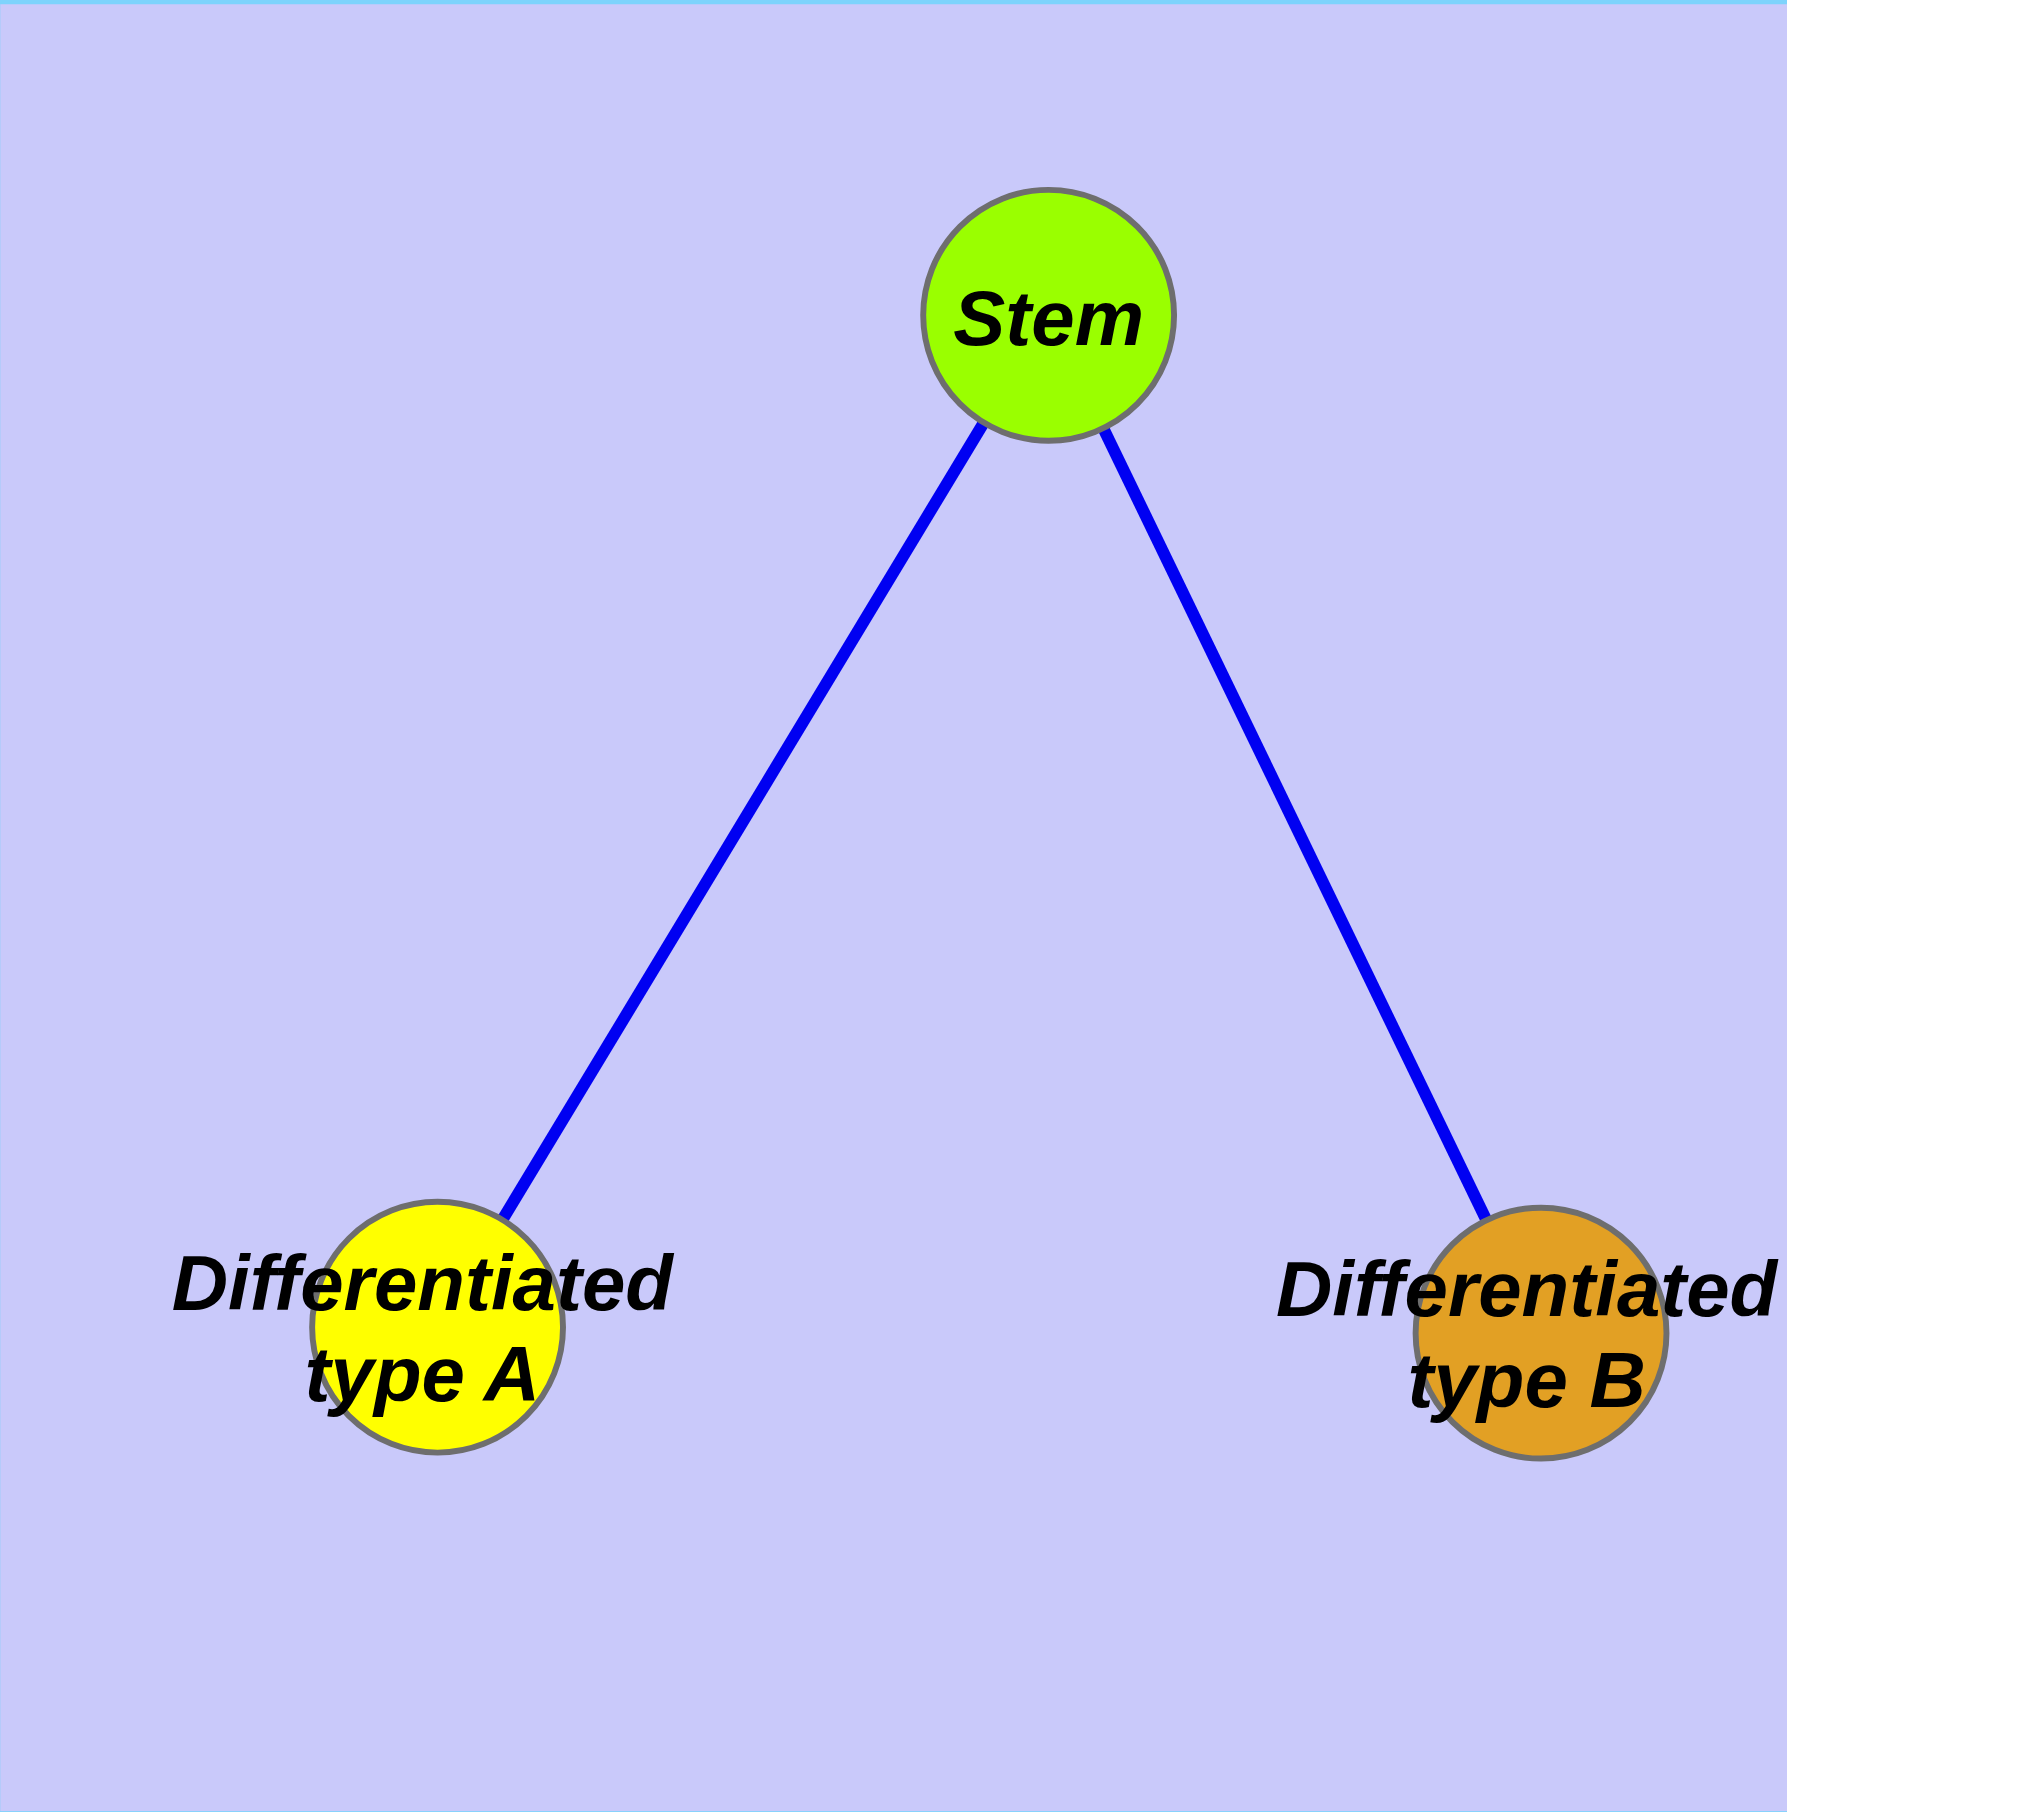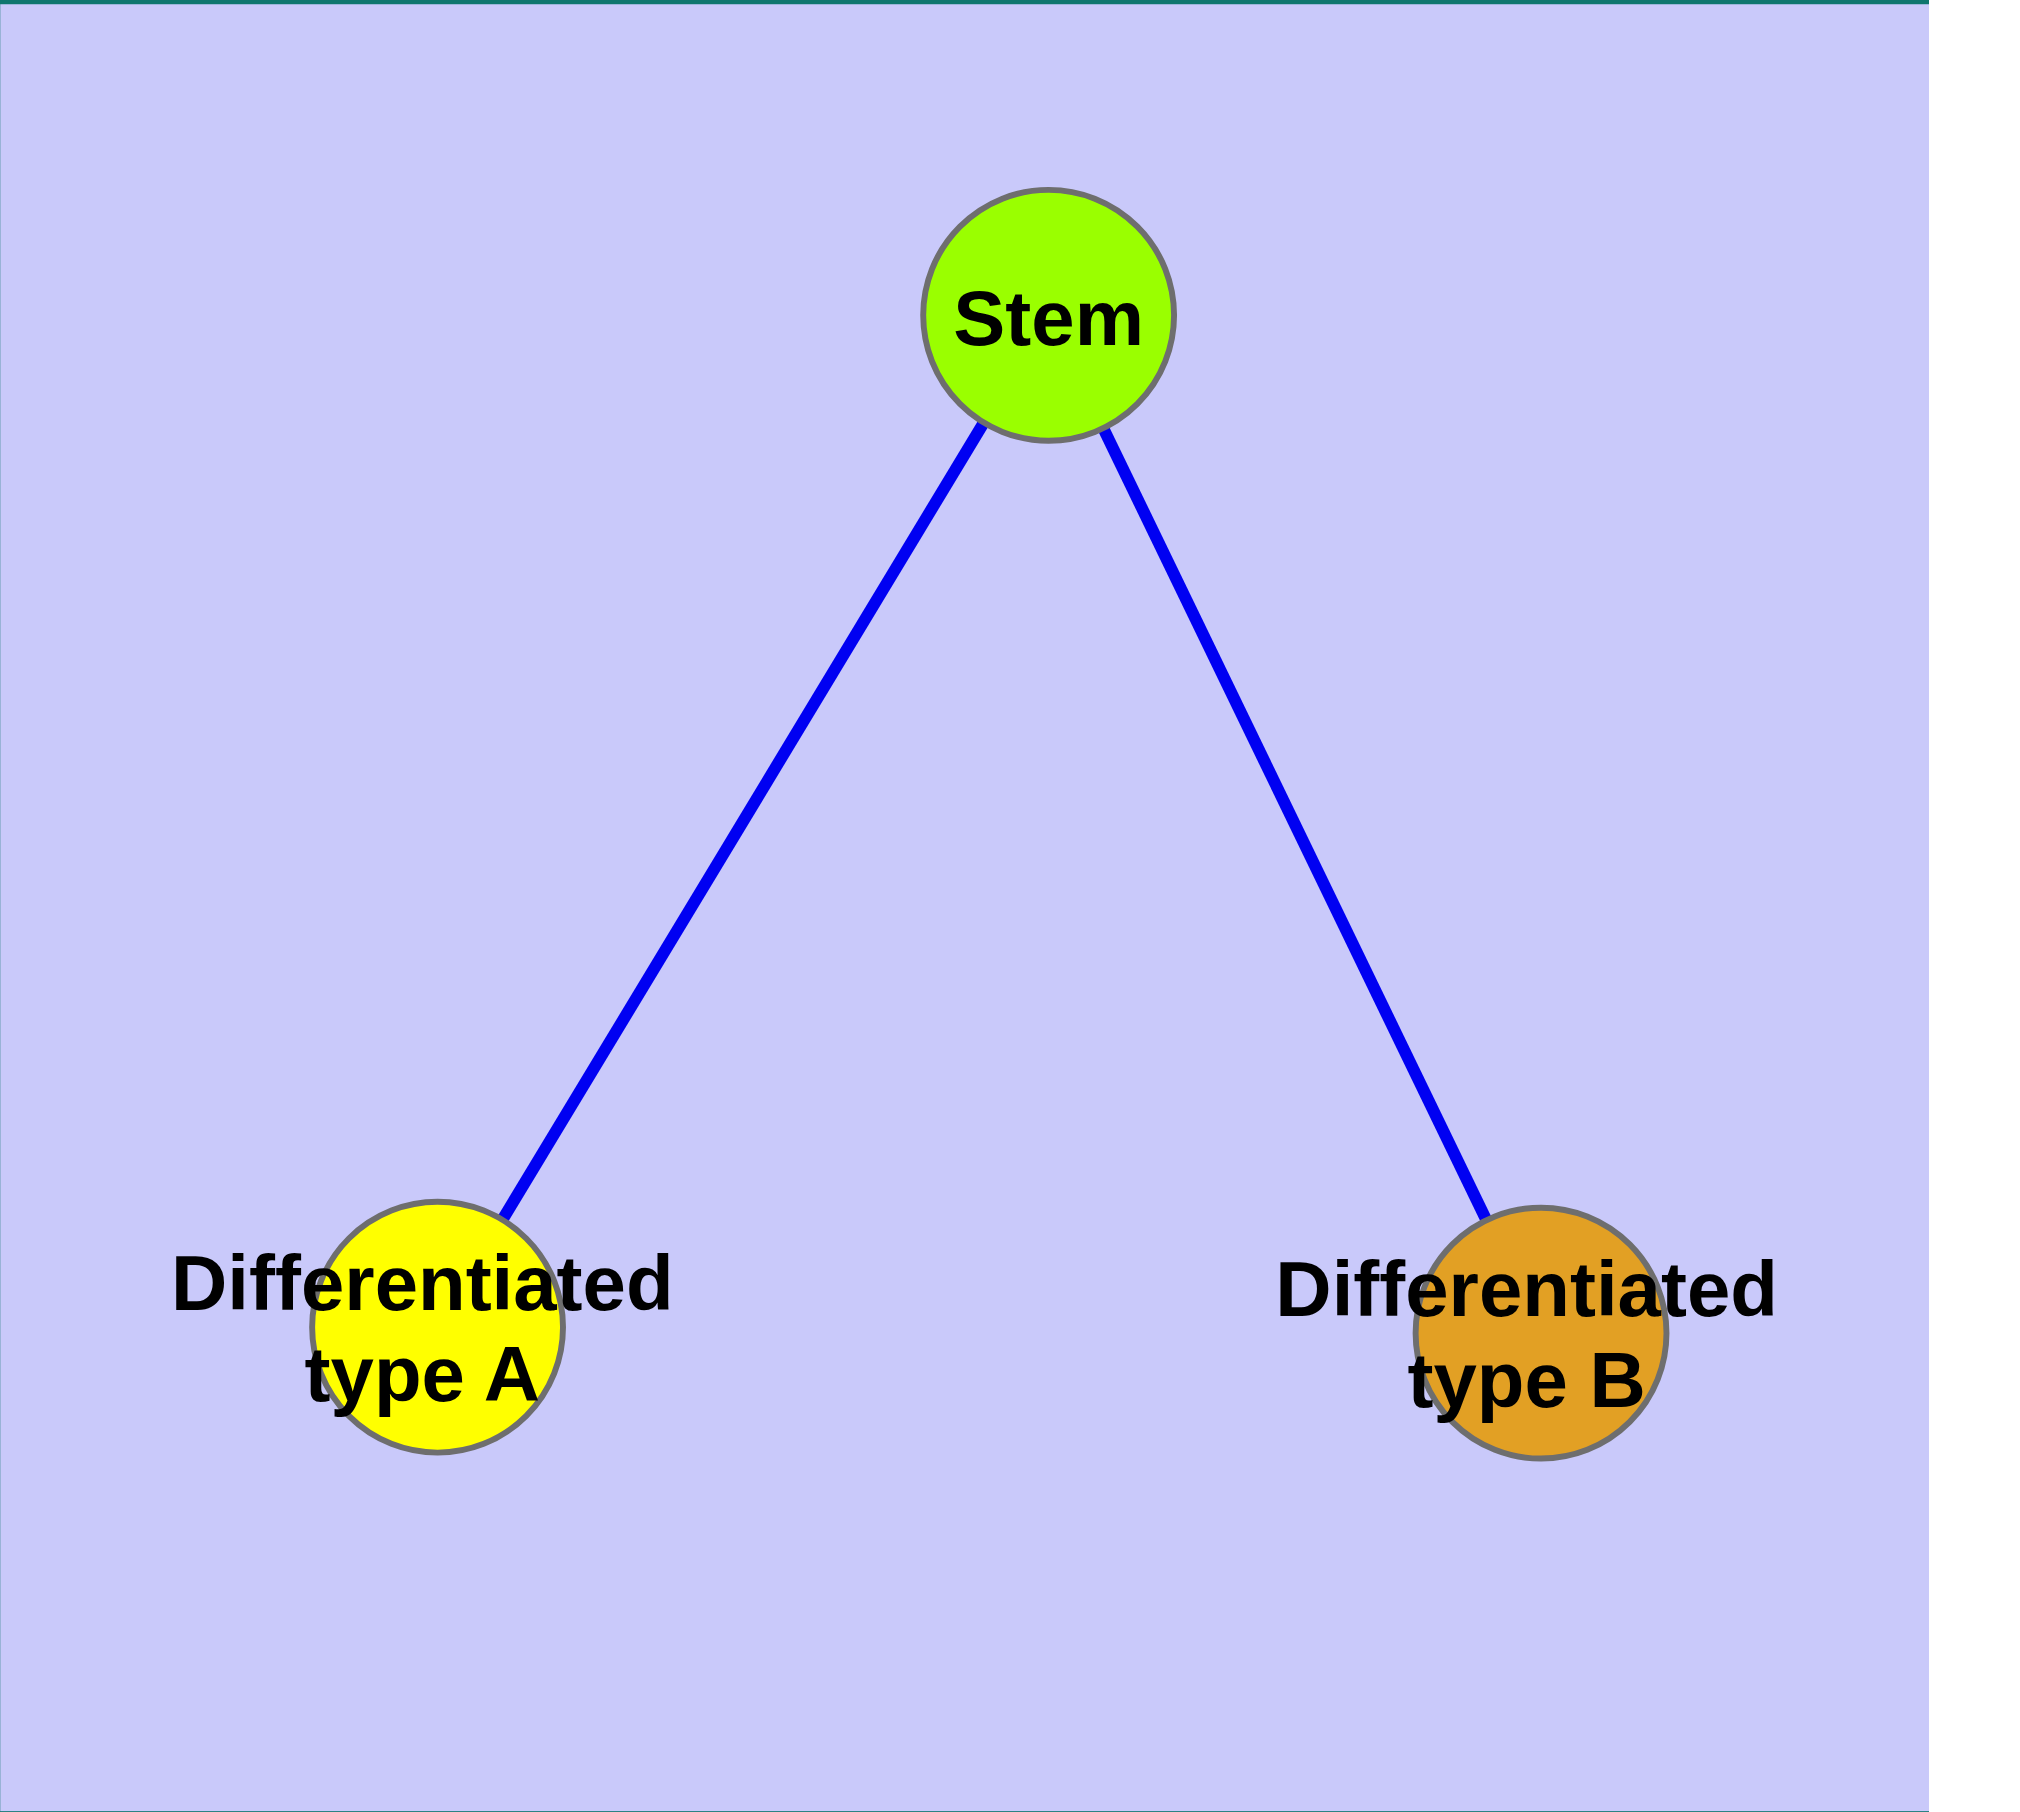--- a/index.html
+++ b/index.html
@@ -2,24 +2,25 @@
 <html style="font-size:13.6px"><head>
 <meta charset="utf-8">
 <style>
   html, body {
     margin: 0;
     padding: 0;
     background: #ffffff;
   }
   .stage {
     position: relative;
-    width: 1929px;
+    width: 1787px;
     height: 1812px;
-    background: #0f766e;
+    background: #7dd3fc;
     overflow: hidden;
+    font-style: italic;
   }
   svg { display: block; }
   text {
     font-family: "Liberation Sans", sans-serif;
     font-weight: bold;
     fill: #000000;
   }
   .node-label { font-size: 92px; }
 </style>
 </head>

